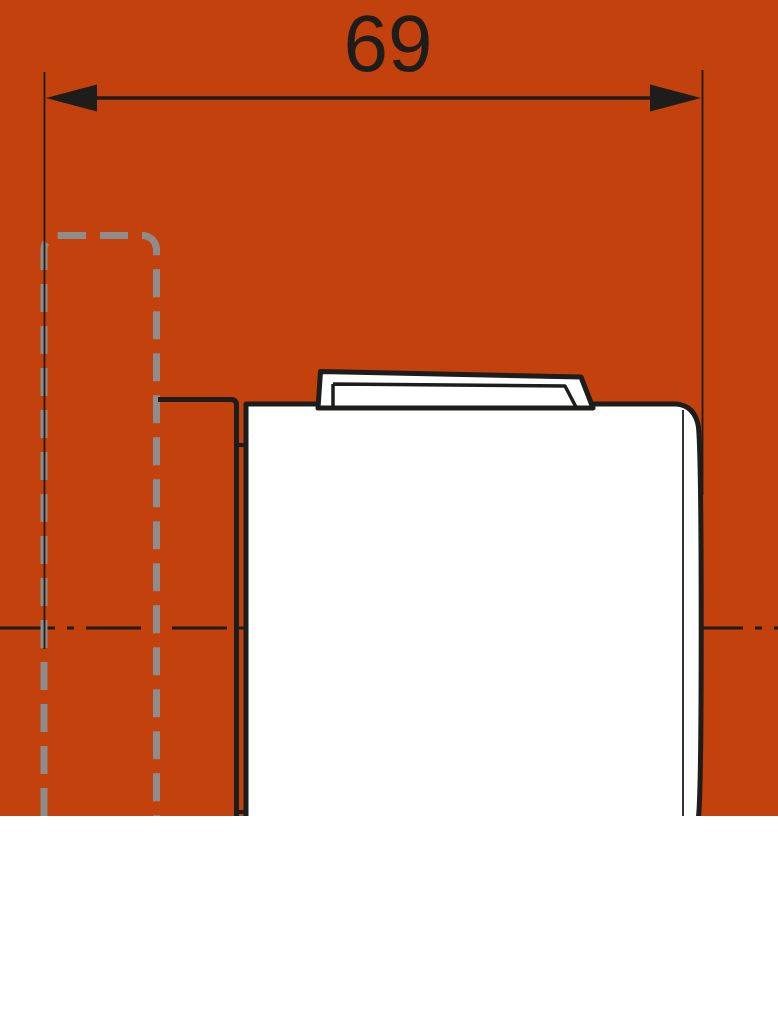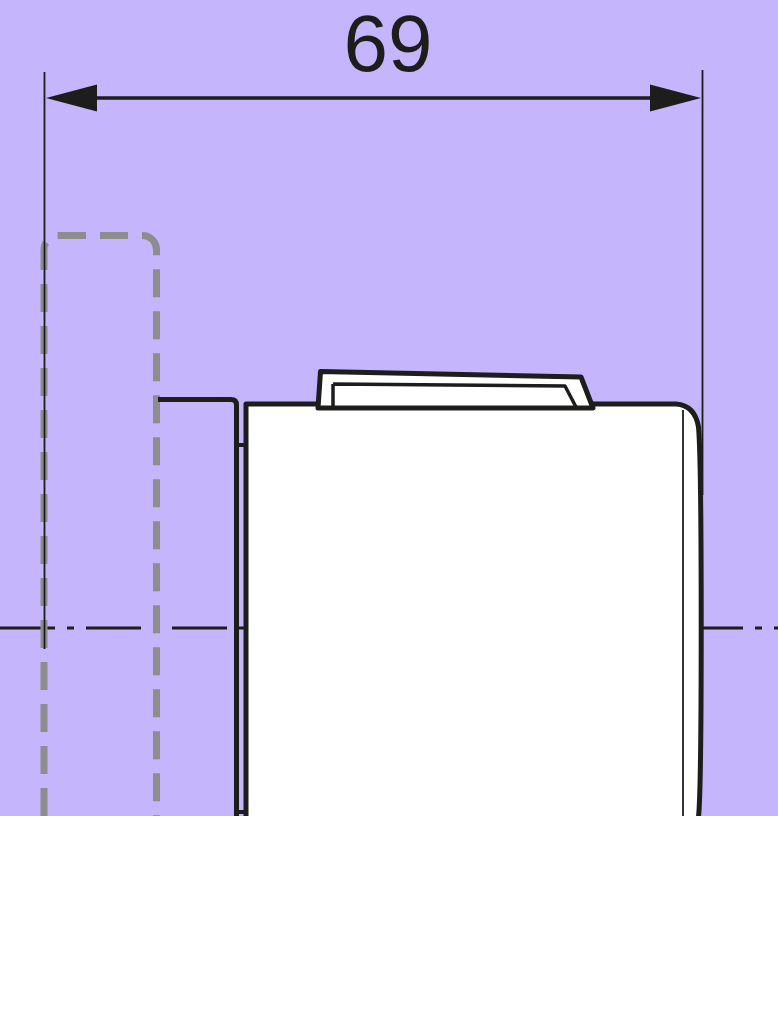--- a/index.html
+++ b/index.html
@@ -5,21 +5,21 @@
   html, body {
     margin: 0;
     padding: 0;
     background: #ffffff;
     font-family: "Liberation Sans", sans-serif;
   }
   .stage {
     position: relative;
     width: 778px;
     height: 816px;
-    background: #c4b5fd;
+    background: #c2410c;
     overflow: hidden;
   }
   svg { display: block; }
   text.dim {
     font-family: "Liberation Sans", sans-serif;
     font-size: 80px;
     font-weight: 400;
   }
 </style>
 </head>

